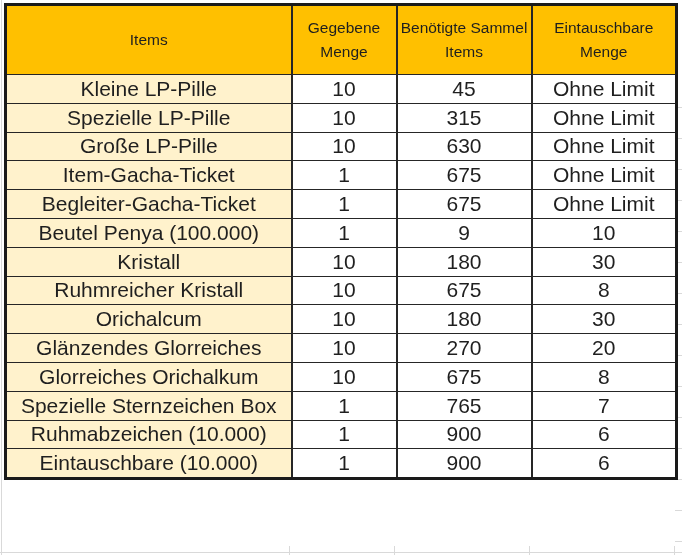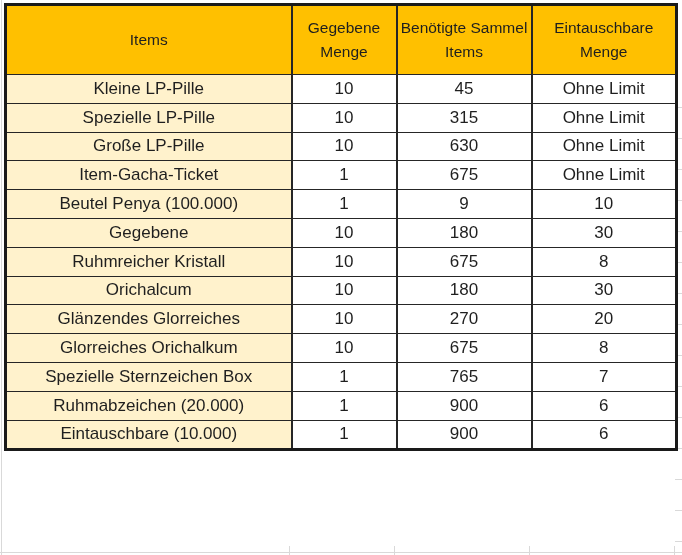--- a/index.html
+++ b/index.html
@@ -43,21 +43,21 @@
   }
   th{
     background:var(--header-bg);
     height:68px;
     font-size:15.5px;
     line-height:1.55;
   }
   td{
     background:var(--cell-bg);
     height:27.8px;
-    font-size:17px;
+    font-size:21px;
   }
   td.item-cell{
     background:var(--item-bg);
   }
   col.c-items{width:286px;}
   col.c-given{width:105px;}
   col.c-needed{width:135px;}
   col.c-limit{width:145px;}
   
   .stub{position:absolute;background:var(--gridline);}
@@ -118,27 +118,33 @@
           <td>630</td>
           <td>Ohne Limit</td>
         </tr>
         <tr>
           <td class="item-cell">Item-Gacha-Ticket</td>
           <td>1</td>
           <td>675</td>
           <td>Ohne Limit</td>
         </tr>
         <tr>
+          <td class="item-cell">Begleiter-Gacha-Ticket</td>
+          <td>1</td>
+          <td>675</td>
+          <td>Ohne Limit</td>
+        </tr>
+        <tr>
           <td class="item-cell">Beutel Penya (100.000)</td>
           <td>1</td>
           <td>9</td>
           <td>10</td>
         </tr>
         <tr>
-          <td class="item-cell">Gegebene</td>
+          <td class="item-cell">Kristall</td>
           <td>10</td>
           <td>180</td>
           <td>30</td>
         </tr>
         <tr>
           <td class="item-cell">Ruhmreicher Kristall</td>
           <td>10</td>
           <td>675</td>
           <td>8</td>
         </tr>
@@ -160,21 +166,21 @@
           <td>675</td>
           <td>8</td>
         </tr>
         <tr>
           <td class="item-cell">Spezielle Sternzeichen Box</td>
           <td>1</td>
           <td>765</td>
           <td>7</td>
         </tr>
         <tr>
-          <td class="item-cell">Ruhmabzeichen (20.000)</td>
+          <td class="item-cell">Ruhmabzeichen (10.000)</td>
           <td>1</td>
           <td>900</td>
           <td>6</td>
         </tr>
         <tr>
           <td class="item-cell">Eintauschbare (10.000)</td>
           <td>1</td>
           <td>900</td>
           <td>6</td>
         </tr>

